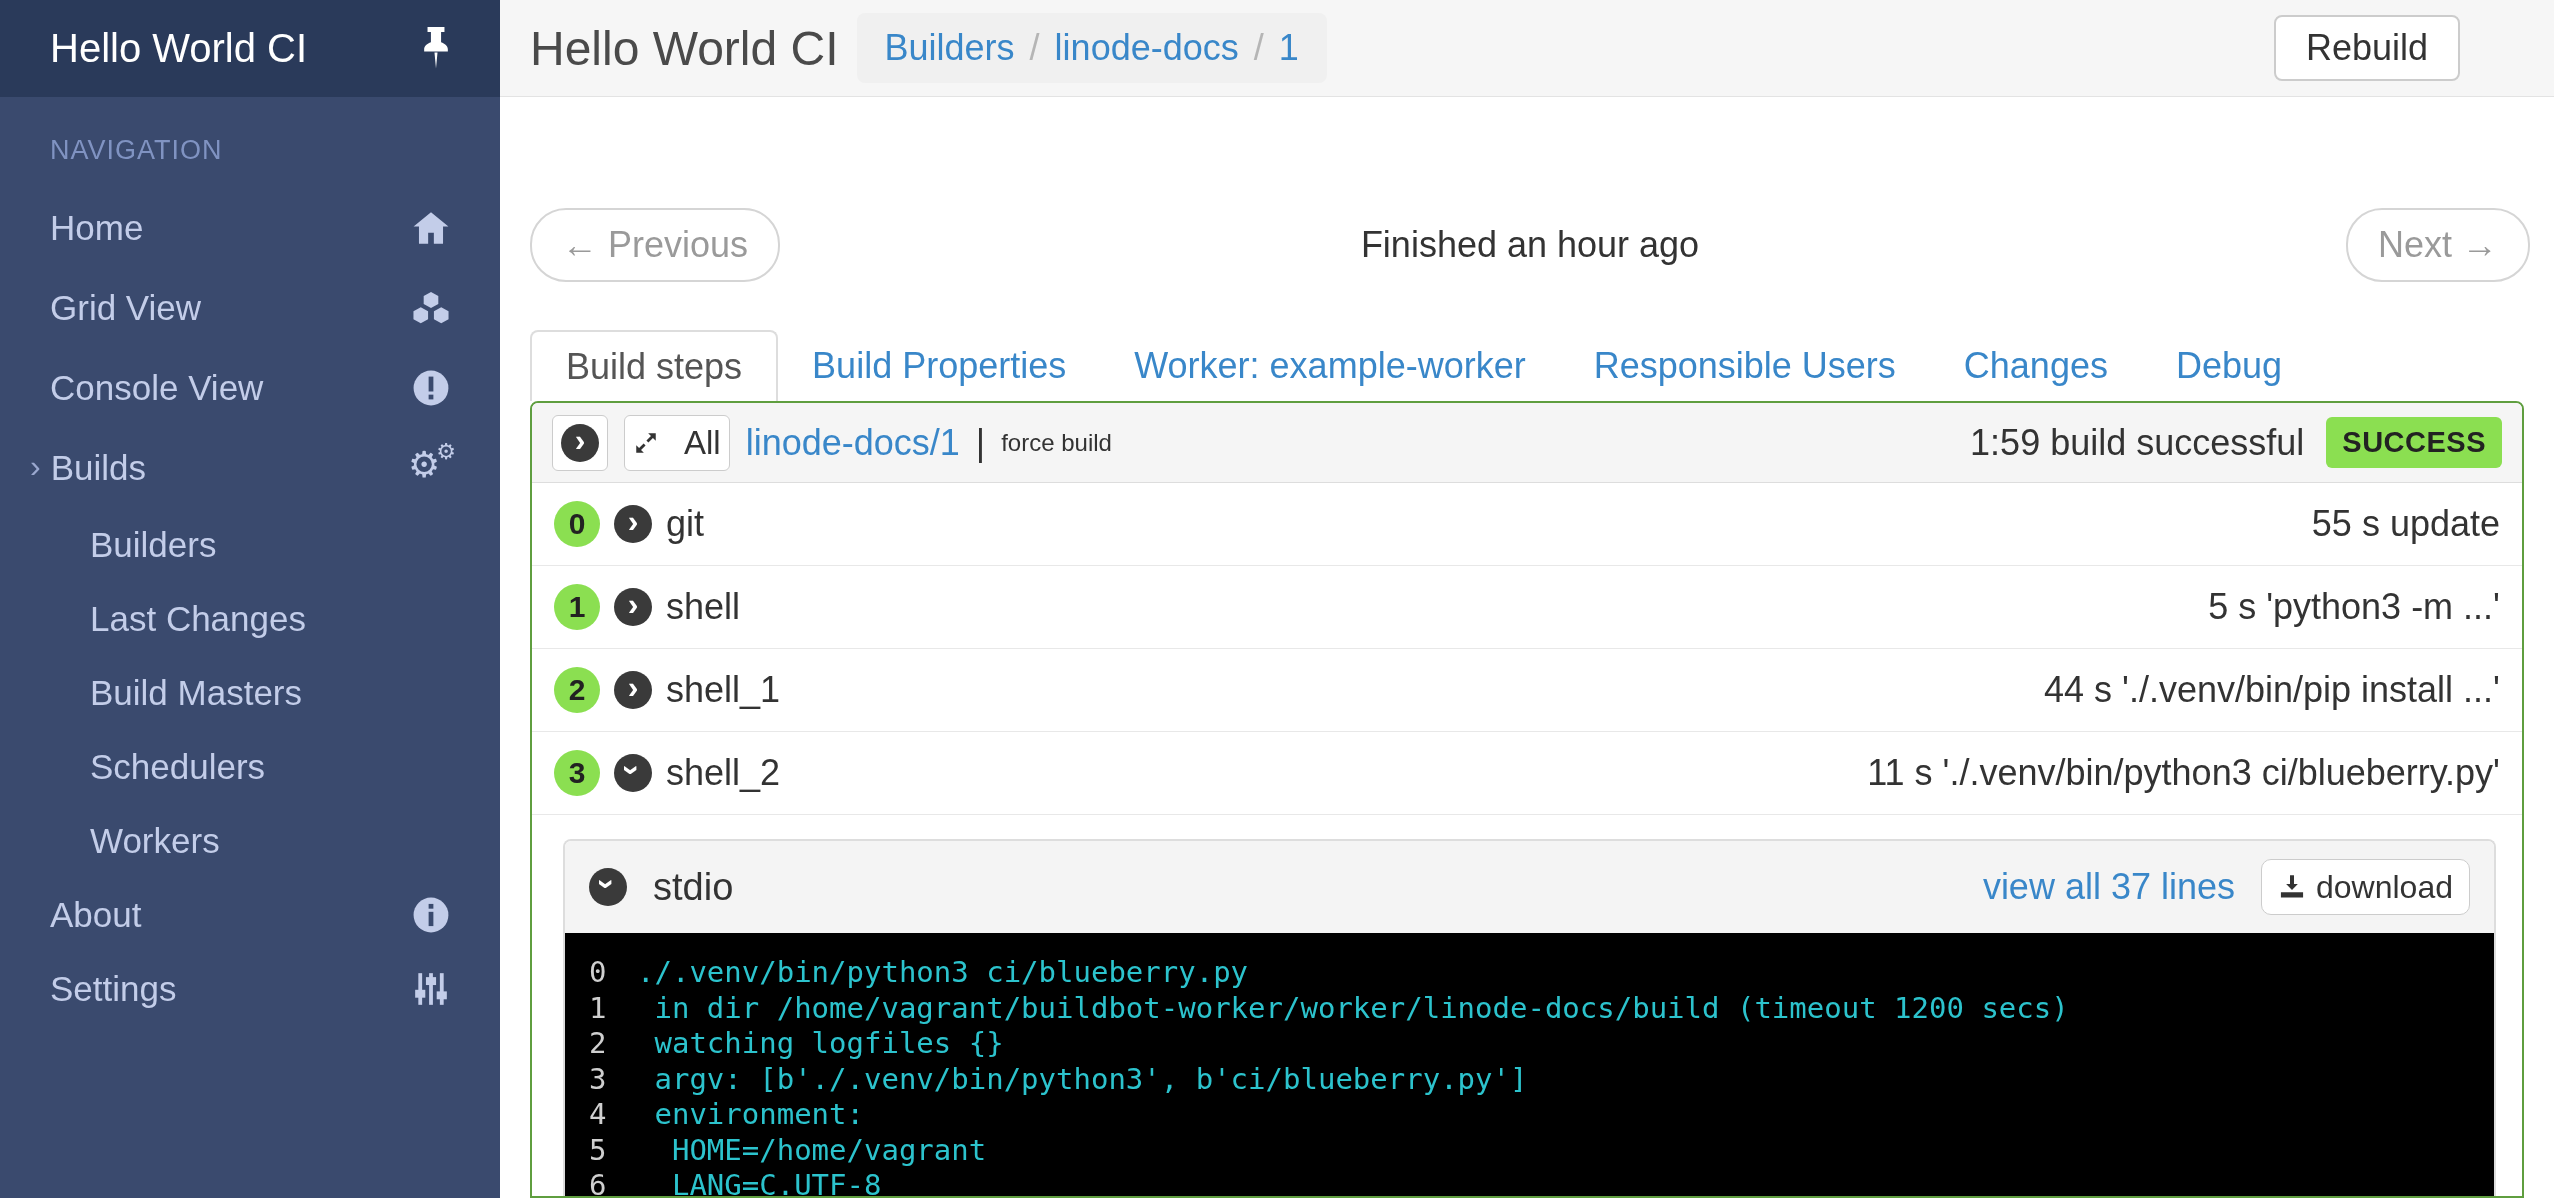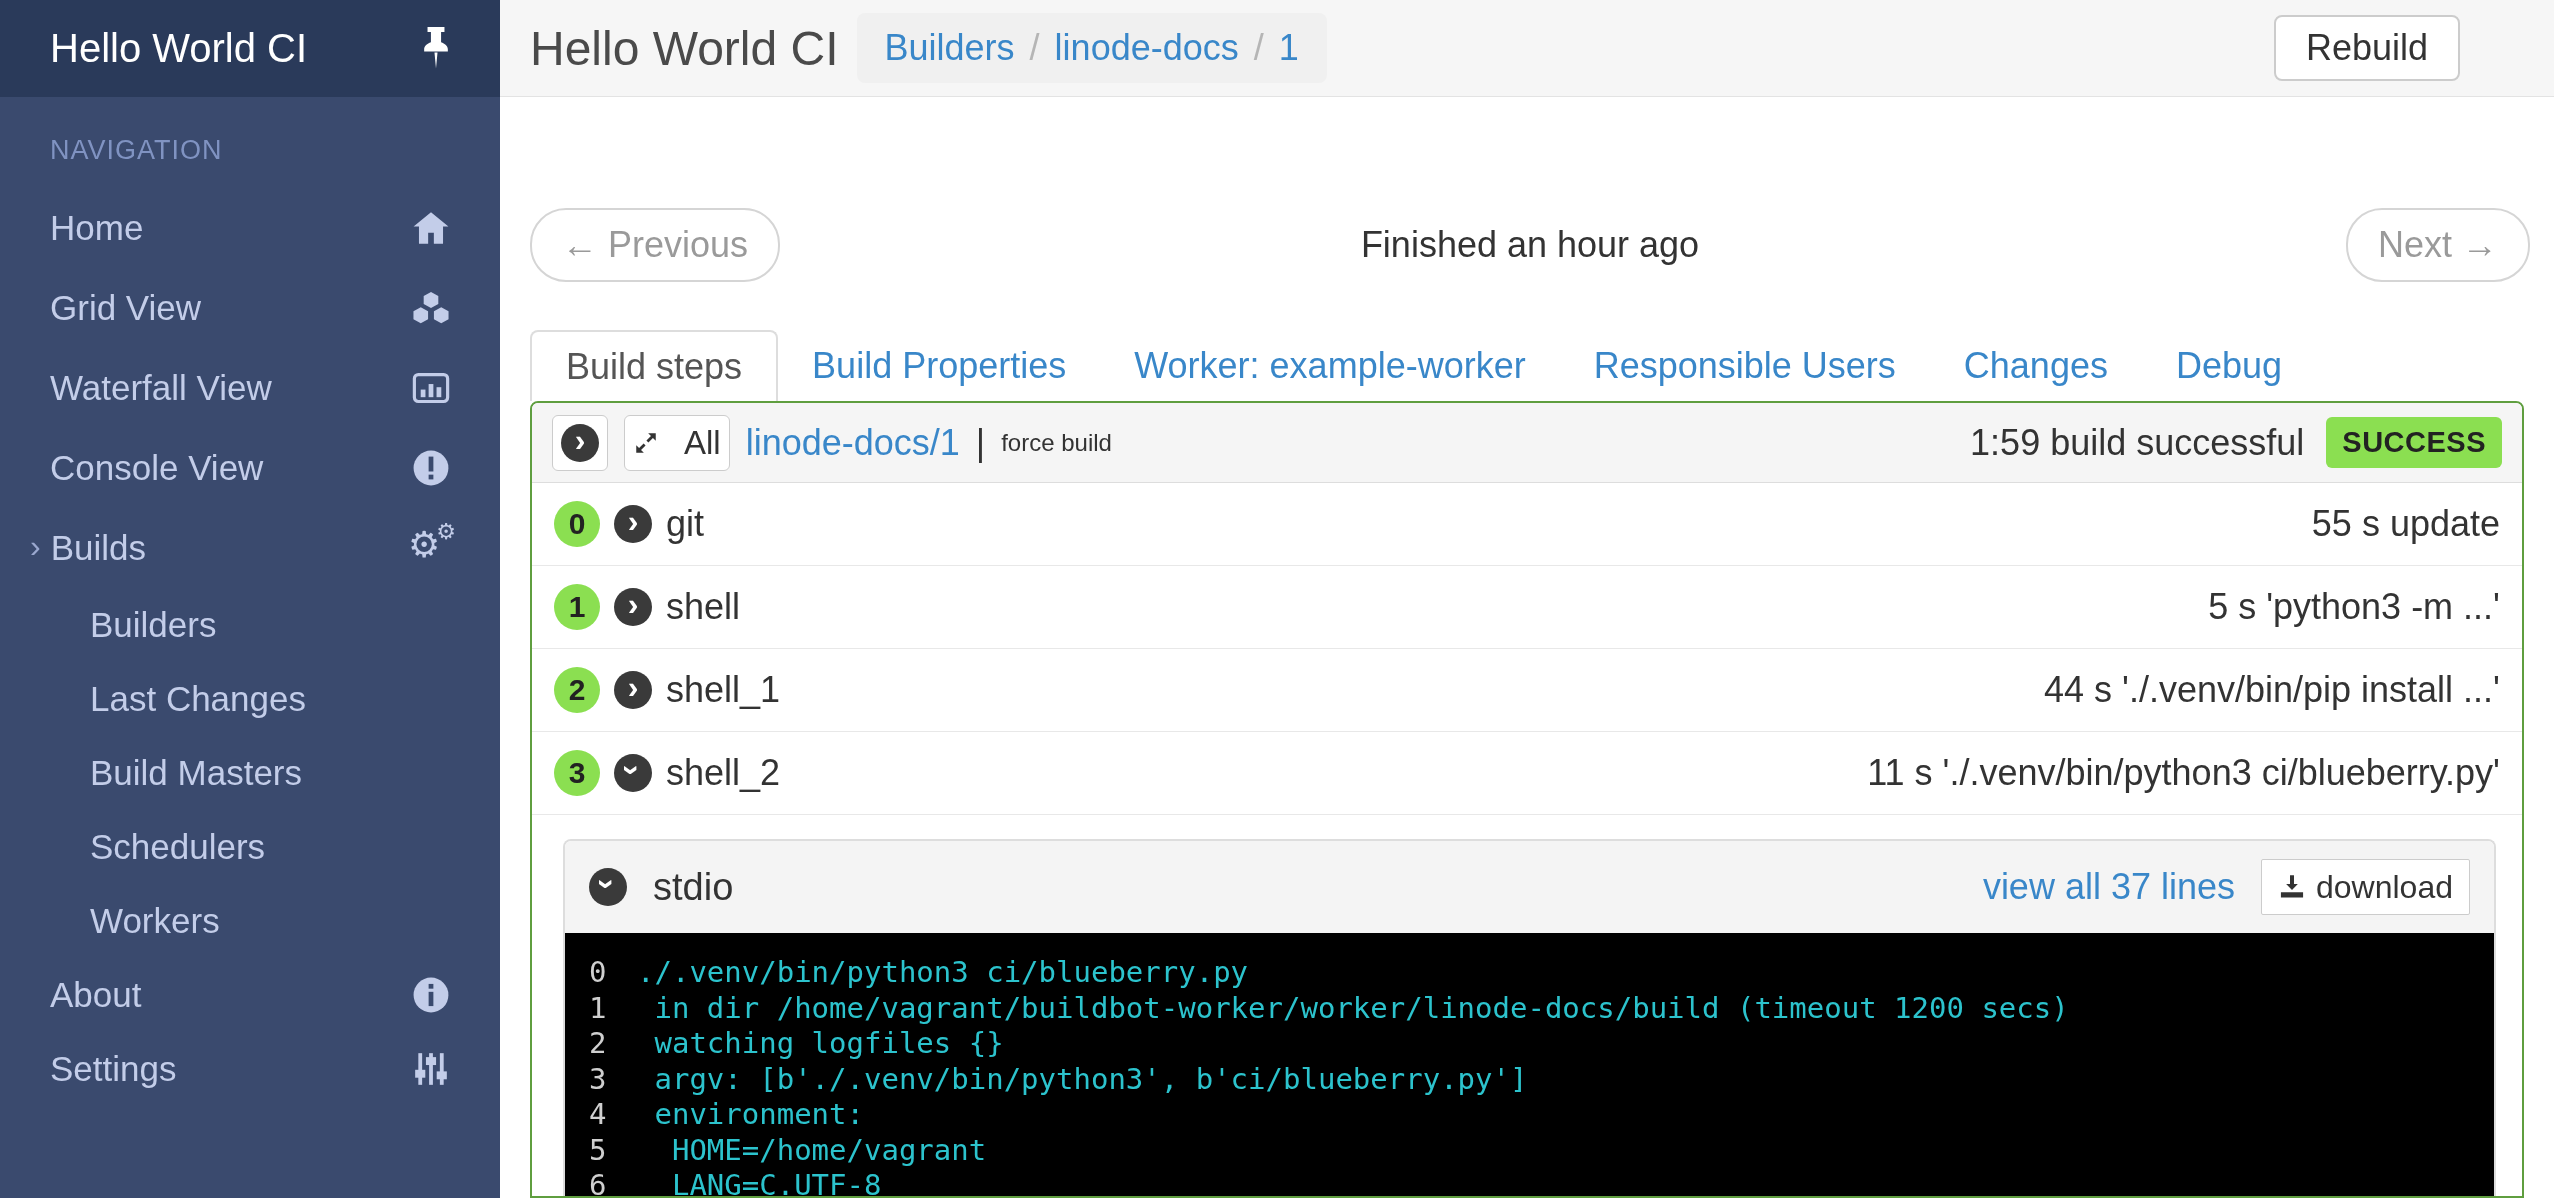--- a/index.html
+++ b/index.html
@@ -61,21 +61,21 @@
   .num{width:46px; height:46px; min-width:46px; border-radius:50%; background:var(--success-bg); color:#222; font-weight:700; font-size:30px; display:flex; align-items:center; justify-content:center;}
   .step-name{font-size:36px; color:#333;}
   .step-spacer{flex:1;}
   .step-duration{font-size:36px; color:#333;}
 
   .log-card{margin:24px 26px 0 31px; border:2px solid #ddd; border-bottom:none; border-radius:8px 8px 0 0; flex:1; display:flex; flex-direction:column; overflow:hidden;}
   .log-head{height:92px; background:#f4f4f4; display:flex; align-items:center; padding:0 24px; gap:26px;}
   .log-title{font-size:38px; color:#333;}
   .log-spacer{flex:1;}
   .viewall{color:var(--link); font-size:36px; text-decoration:none;}
-  .dl-btn{background:#fff; border:1px solid #ccc; border-radius:2px; height:56px; display:flex; align-items:center; gap:10px; padding:0 16px; font-size:32px; color:#333; font-family:inherit; cursor:pointer;}
+  .dl-btn{background:#fff; border:1px solid #ccc; border-radius:10px; height:56px; display:flex; align-items:center; gap:10px; padding:0 16px; font-size:32px; color:#333; font-family:inherit; cursor:pointer;}
   .dl-btn svg{width:28px; height:28px; fill:#333;}
 
   .terminal{flex:1; background:#000; padding:22px 0 0 24px; font-family:"DejaVu Sans Mono", monospace; font-size:29px; line-height:35.5px; overflow:hidden;}
   .tline{display:flex;}
   .ln{width:26px; min-width:26px; color:#cfcfcf; margin-right:22px;}
   .tx{white-space:pre; color:var(--terminal-text);}
 </style>
 </head>
 <body>
 
@@ -94,31 +94,20 @@
         <svg viewBox="0 0 24 24">
           <path d="M12 2l11 9h-3.4v11h-5.8v-7H10.2v7H4.4V11H1z"></path>
         </svg>
       </span>
   </div>
   <div class="nav-item">
     <span class="lbl">Grid View</span>
     <span class="ic">
         <svg viewBox="0 0 26 22">
           <path d="M13 0l5 2.8v5.4L13 11 8 8.2V2.8zM6 10.5l5 2.8v5.4L6 21.5l-5-2.8v-5.4zM20 10.5l5 2.8v5.4l-5 2.8-5-2.8v-5.4z"></path>
-        </svg>
-      </span>
-  </div>
-  <div class="nav-item">
-    <span class="lbl">Waterfall View</span>
-    <span class="ic">
-        <svg viewBox="0 0 24 24">
-          <rect x="1.5" y="3.5" width="21" height="17" rx="2.5" fill="none" stroke="currentColor" stroke-width="2"></rect>
-          <rect x="5.5" y="13" width="3" height="4.8"></rect>
-          <rect x="10.5" y="9.5" width="3" height="8.3"></rect>
-          <rect x="15.5" y="11.5" width="3" height="6.3"></rect>
         </svg>
       </span>
   </div>
   <div class="nav-item">
     <span class="lbl">Console View</span>
     <span class="ic">
         <svg viewBox="0 0 24 24">
           <circle cx="12" cy="12" r="11"></circle>
           <rect x="10.5" y="4.8" width="3" height="9.4" fill="#3a4a6e"></rect>
           <rect x="10.5" y="16.2" width="3" height="3" fill="#3a4a6e"></rect>

